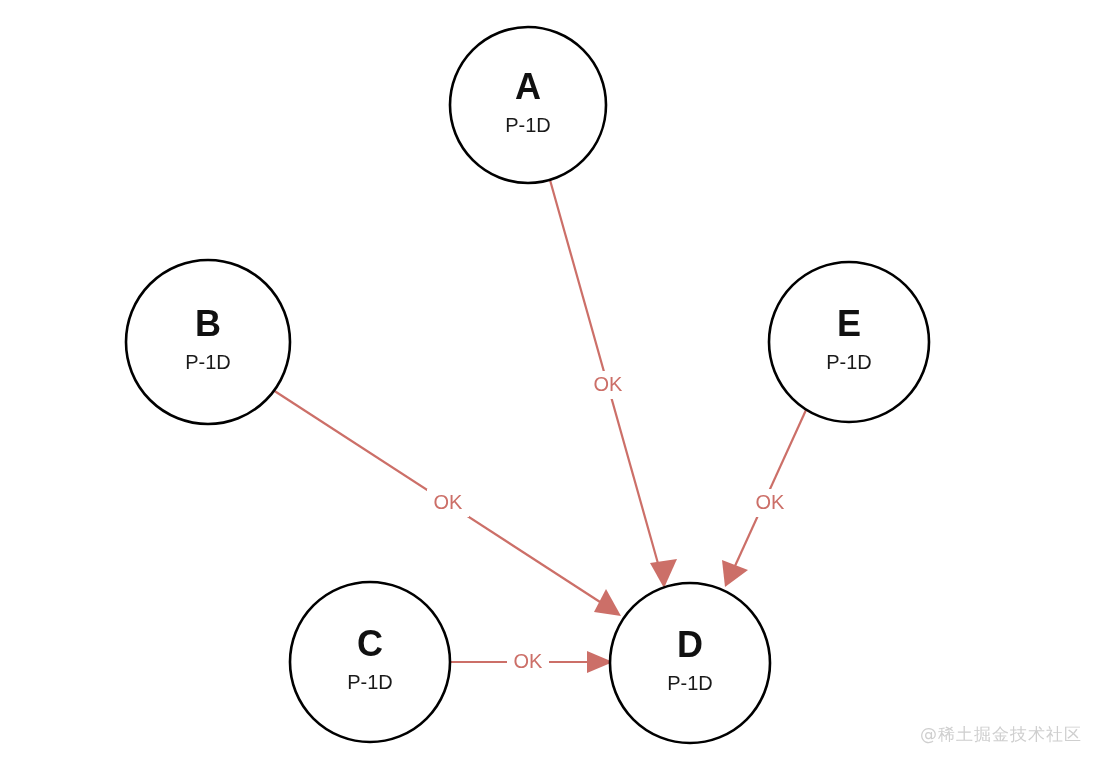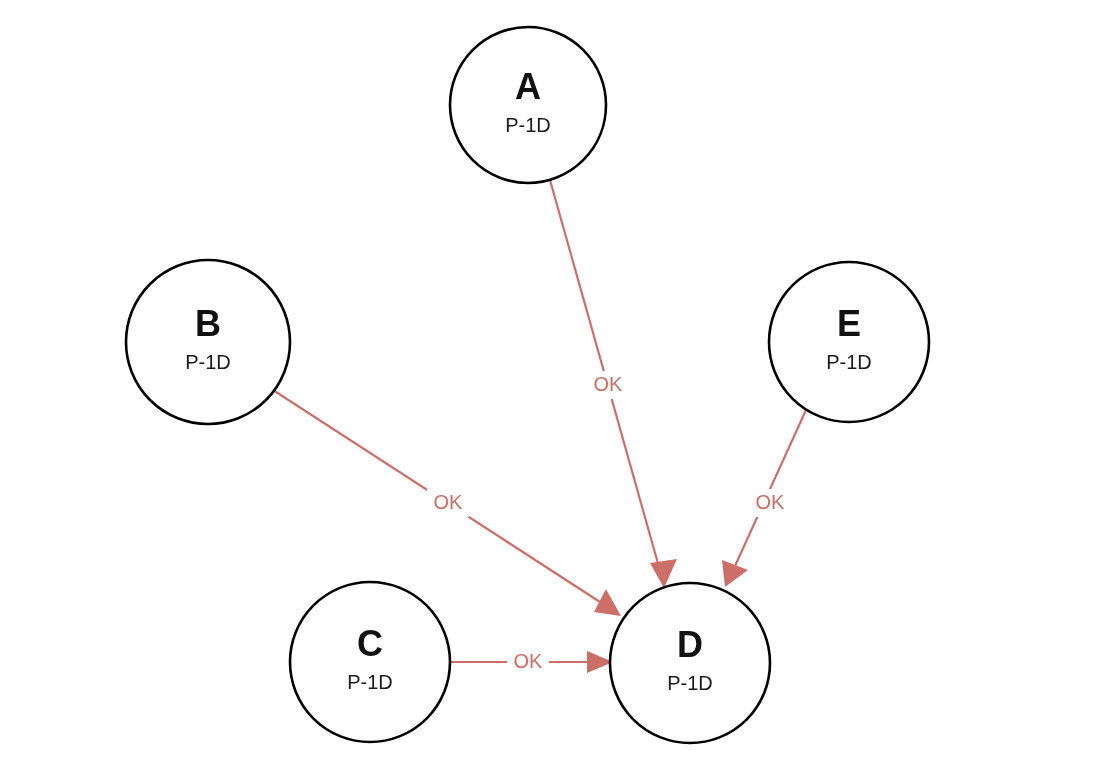--- a/index.html
+++ b/index.html
@@ -157,14 +157,15 @@
       <g>
         <circle class="node-circle" cx="849" cy="342" r="80" stroke="#000000" fill="#ffffff"></circle>
         <text class="node-label" x="849" y="326" fill="#111111">E</text>
         <text class="node-sub" x="849" y="364" fill="#111111">P-1D</text>
       </g>
 
     </g>
 
   </svg>
 
+  <div class="watermark" style="color: rgb(207, 207, 207);">@稀土掘金技术社区</div>
 
 </div>
 
 </body></html>

